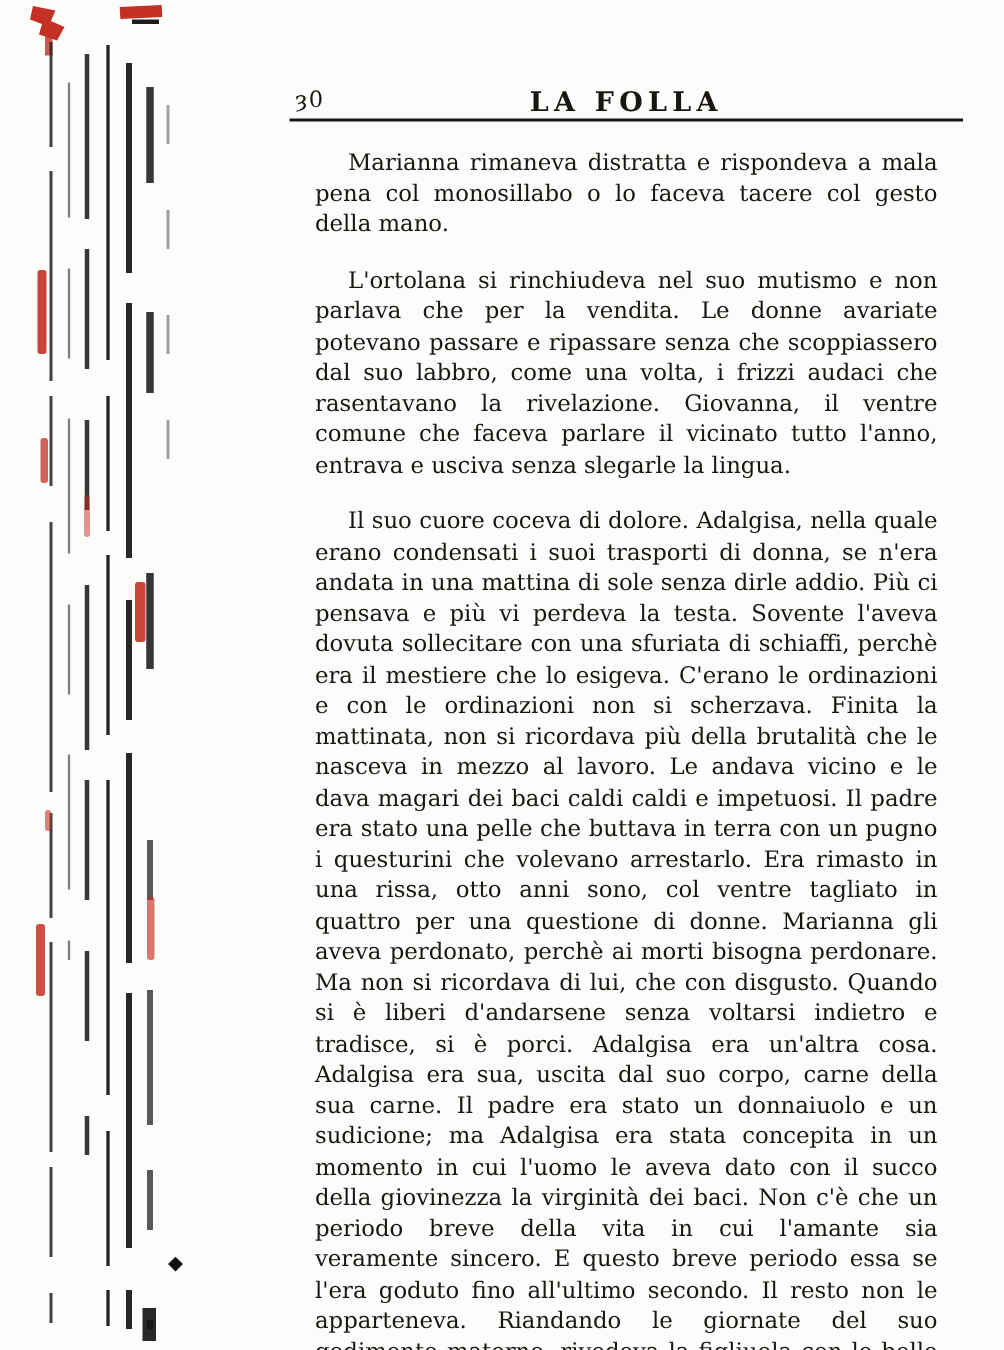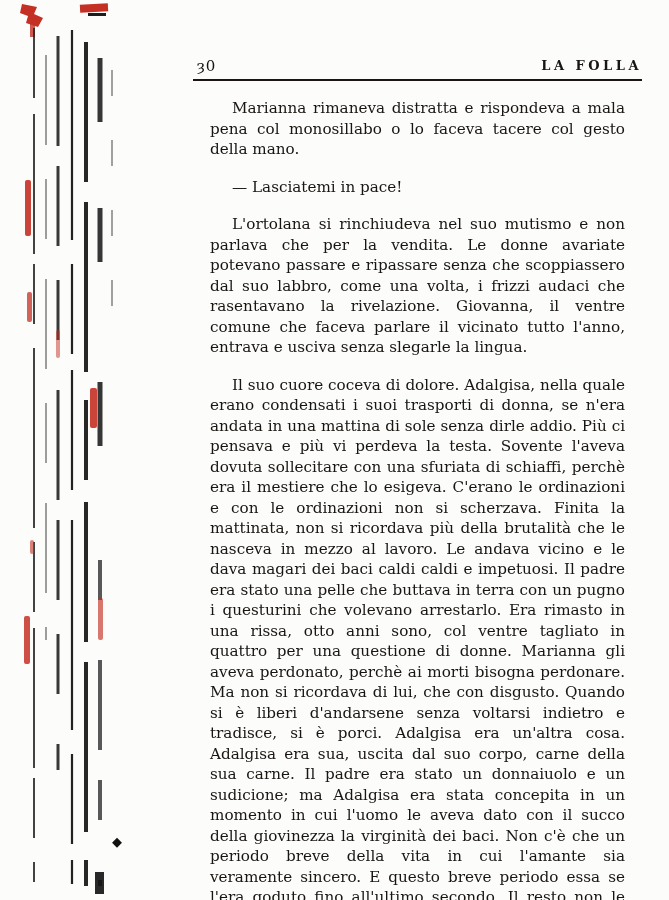--- a/index.html
+++ b/index.html
@@ -17,22 +17,22 @@
   }
   .page{position:absolute;inset:0;}
   .scan-edge{position:absolute;left:0;top:0;width:140px;height:900px;}
   .page-content{position:absolute;left:193px;top:56px;width:449px;}
   .header{position:relative;height:18px;}
   .page-number{
     position:absolute;left:4px;top:1px;
     font-size:15px;letter-spacing:1px;
   }
   .running-title{
-    text-align:right;
-    font-size:13px;font-weight:bold;letter-spacing:3.5px;
+    text-align:center;
+    font-size:18px;font-weight:bold;letter-spacing:3.5px;
     padding-top:2px;
   }
   .header-rule{
     border:none;border-top:2px solid var(--ink);
     margin:5px 0 0 0;
   }
   .body-text{
     margin-top:13px;
     font-size:15.2px;line-height:20.5px;
     text-align:justify;
@@ -76,20 +76,19 @@
 
   <div class="page-content">
     <div class="header">
       <span class="page-number">ȝ0</span>
       <div class="running-title">LA FOLLA</div>
     </div>
     <hr class="header-rule">
 
     <div class="body-text" lang="it">
       <p>Marianna rimaneva distratta e rispondeva a mala pena col monosillabo o lo faceva tacere col gesto della mano.</p>
-      <p class="dialogue">— Lasciatemi in pace!</p>
       <p>L'ortolana si rinchiudeva nel suo mutismo e non parlava che per la vendita. Le donne avariate potevano passare e ripassare senza che scoppiassero dal suo labbro, come una volta, i frizzi audaci che rasentavano la rivelazione. Giovanna, il ventre comune che faceva parlare il vicinato tutto l'anno, entrava e usciva senza slegarle la lingua.</p>
       <p>Il suo cuore coceva di dolore. Adalgisa, nella quale erano condensati i suoi trasporti di donna, se n'era andata in una mattina di sole senza dirle addio. Più ci pensava e più vi perdeva la testa. Sovente l'aveva dovuta sollecitare con una sfuriata di schiaffi, perchè era il mestiere che lo esigeva. C'erano le ordinazioni e con le ordinazioni non si scherzava. Finita la mattinata, non si ricordava più della brutalità che le nasceva in mezzo al lavoro. Le andava vicino e le dava magari dei baci caldi caldi e impetuosi. Il padre era stato una pelle che buttava in terra con un pugno i questurini che volevano arrestarlo. Era rimasto in una rissa, otto anni sono, col ventre tagliato in quattro per una questione di donne. Marianna gli aveva perdonato, perchè ai morti bisogna perdonare. Ma non si ricordava di lui, che con disgusto. Quando si è liberi d'andarsene senza voltarsi indietro e tradisce, si è porci. Adalgisa era un'altra cosa. Adalgisa era sua, uscita dal suo corpo, carne della sua carne. Il padre era stato un donnaiuolo e un sudicione; ma Adalgisa era stata concepita in un momento in cui l'uomo le aveva dato con il succo della giovinezza la virginità dei baci. Non c'è che un periodo breve della vita in cui l'amante sia veramente sincero. E questo breve periodo essa se l'era goduto fino all'ultimo secondo. Il resto non le apparteneva. Riandando le giornate del suo godimento materno, rivedeva la figliuola con le belle braccia nude che andavano da una parte all'altra a rinfrescare gli erbaggi e le si riempiva la gola di commozione. Di sera rientrava nella stamberga stracca morta, si abbandonava sulla seggiola con la faccia sul tavolo bagnata di lacrime, e si assopiva nei sogni spaventevoli.</p>
 
     </div>
   </div>
 
 </div>
 
 </body></html>

